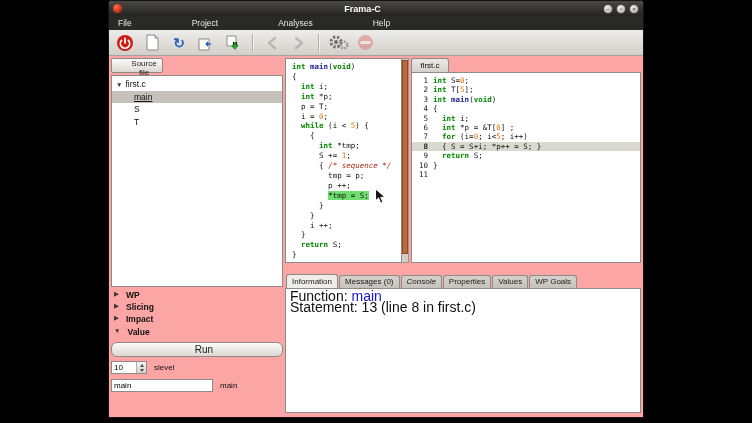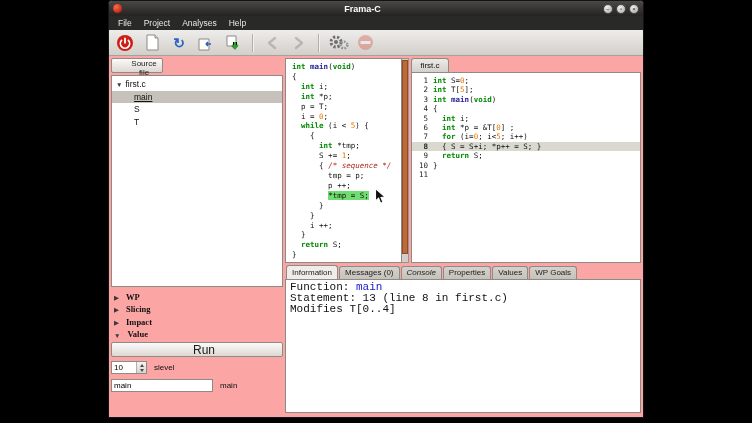--- a/index.html
+++ b/index.html
@@ -15,21 +15,21 @@
               border-radius:3px 3px 0 0; display:flex; align-items:center; padding:0 4px; }
   .win-icon { width:9px; height:9px; border-radius:50%；; border-radius:50%;
               background:radial-gradient(circle at 35% 30%, #ff6a4d, #a80f00); flex:0 0 auto; }
   .title { flex:1; text-align:center; color:#ffffff; font-size:9px; font-weight:bold; }
   .winbtns { display:flex; gap:3px; flex:0 0 auto; }
   .winbtn { width:10px; height:10px; border-radius:50%; border:1px solid #4e4c49;
             background:radial-gradient(circle at 35% 30%, #efedea, #aba8a2);
             font-size:6px; line-height:8px; text-align:center; color:#2c2c2c; cursor:default; }
 
   
-  .menubar { flex:0 0 14px; background:#292927; display:flex; align-items:center; padding-left:3px; }
+  .menubar { flex:0 0 14px; background:#292927; display:flex; align-items:center; padding-left:3px;gap:48px; }
   .menu-item { color:#e8e7e4; font-size:8.5px; padding:0 6px; line-height:14px; }
 
   
   .toolbar { flex:0 0 26px; background:linear-gradient(#eeedeb,#d3cfca);
              border-bottom:1px solid #a5a19c; display:flex; align-items:center; padding:0 5px; gap:5px; }
   .tbtn { width:22px; height:22px; display:flex; align-items:center; justify-content:center; border-radius:2px; }
   .tsep { width:1px; height:18px; background:#b2aea9; box-shadow:1px 0 0 #f2f1ef; margin:0 3px; }
   .glyph-blue { color:#2b63c4; font-size:14px; font-weight:bold; line-height:14px; }
   .dim { opacity:0.45; }
 
@@ -41,23 +41,23 @@
   .gtk-btn { font-family:"Liberation Sans", sans-serif; font-size:8px; color:#1c1c1c;
              background:linear-gradient(#fbfaf9,#dcd8d3); border:1px solid #8e8a85; border-radius:2px;padding-left:14px; }
   .btn-sourcefile { width:52px; height:15px; }
   .tree { flex:0 0 212px; background:#fff; border:1px solid #8e8a85; font-size:8.5px; padding-top:2px; overflow:hidden; }
   .tree-row { height:12.5px; display:flex; align-items:center; padding-left:4px; color:#111; white-space:pre; }
   .tree-row.child { padding-left:22px; }
   .tree-row.selected { background:#c6c2bb; }
   .tree-row.selected .ul { text-decoration:underline; }
   .tri { font-size:6.5px; color:#3a3a3a; margin-right:3px; }
   .analyses { display:flex; flex-direction:column; margin-top:1px; }
-  .exp-row { height:12.2px; display:flex; align-items:flex-end; gap:4px; padding-left:3px;font-family:Liberation Serif, serif; }
+  .exp-row { height:12.2px; display:flex; align-items:flex-start; gap:4px; padding-left:3px; }
   .exp-label { font-size:8.5px; font-weight:bold; color:#111; }
-  .run-btn { height:15px; width:100%; margin-top:1px; font-size:12px; }
+  .run-btn { height:15px; width:100%; margin-top:1px; font-size:10px;border-radius:6px; }
   .spin-row, .input-row { display:flex; align-items:center; gap:7px; height:14px; margin-top:2px; }
   .spinbox { width:36px; height:13px; background:#fff; border:1px solid #8e8a85; display:flex; }
   .spin-val { flex:1; min-width:0; border:none; outline:none; font-size:8px; padding-left:2px;
               font-family:"Liberation Sans", sans-serif; background:transparent; }
   .spin-btns { flex:0 0 10px; border-left:1px solid #b3afaa; background:linear-gradient(#f5f4f2,#d8d4cf);
                display:flex; flex-direction:column; }
   .sarrow { flex:1; display:flex; align-items:center; justify-content:center; }
   .sarrow.up::after { content:""; border-left:2.5px solid transparent; border-right:2.5px solid transparent;
                       border-bottom:3px solid #4c4a47; }
   .sarrow.down::after { content:""; border-left:2.5px solid transparent; border-right:2.5px solid transparent;
@@ -86,24 +86,24 @@
   .src-line { display:flex; font-family:"DejaVu Sans Mono", monospace; font-size:7.5px; line-height:9.4px; white-space:pre; }
   .src-line .num { flex:0 0 16px; text-align:right; margin-right:5px; color:#222; }
   .src-line.hl { background:#d9d9d0; }
   .src-line.hl .num { font-weight:bold; }
 
   
   .bottom { flex:1; display:flex; flex-direction:column; min-height:0; }
   .tabs-row { flex:0 0 14px; display:flex; gap:1px; padding-left:1px; align-items:flex-end; }
   .btab { border:1px solid #8e8a85; border-bottom:none; background:linear-gradient(#d5d1cc,#c5c1bb);
           color:#1c1c1c; font-size:8px; padding:0 5px; line-height:12.5px; height:13px; border-radius:3px 3px 0 0; }
-  .btab.active { background:#efedea; height:14px; line-height:13.5px; }
+  .btab.active { background:#efedea; height:14px; line-height:13.5px;margin-top:9px; }
   .btab.italic { font-style:italic; }
-  .binfo { flex:1; background:#fff; border:1px solid #8e8a85; font-size:11px; color:#111;
-           padding:2px 4px; line-height:11px; overflow:hidden;font-family:Liberation Mono, monospace; }
+  .binfo { flex:1; background:#fff; border:1px solid #8e8a85; font-size:14px; color:#111;
+           padding:2px 4px; line-height:11px; overflow:hidden; }
   .link { color:#1616cf; }
 
   .cursor { position:absolute; left:374px; top:187px; z-index:50; }
 </style>
 </head>
 <body>
 
 <div class="stage">
   <div class="window">
 
@@ -277,21 +277,20 @@
               <span class="btab active">Information</span>
               <span class="btab">Messages (0)</span>
               <span class="btab italic">Console</span>
               <span class="btab">Properties</span>
               <span class="btab">Values</span>
               <span class="btab">WP Goals</span>
             </div>
           <div class="binfo">
               <div class="info-line"><span>Function: </span><span class="link">main</span></div>
               <div class="info-line">Statement: 13 (line 8 in first.c)</div>
-              <div class="info-line">Modifies T[0..4]</div>
             </div>
         </div>
       </div>
 
     </div>
   </div>
 
   <svg class="cursor" width="13" height="19" viewBox="0 0 13 19">
     <path d="M1.5 1.5 L1.5 14 L4.6 11.2 L6.6 16.2 L9 15.2 L7 10.4 L11.2 10.1 Z" fill="#111" stroke="#fff" stroke-width="1.1"></path>
   </svg>

